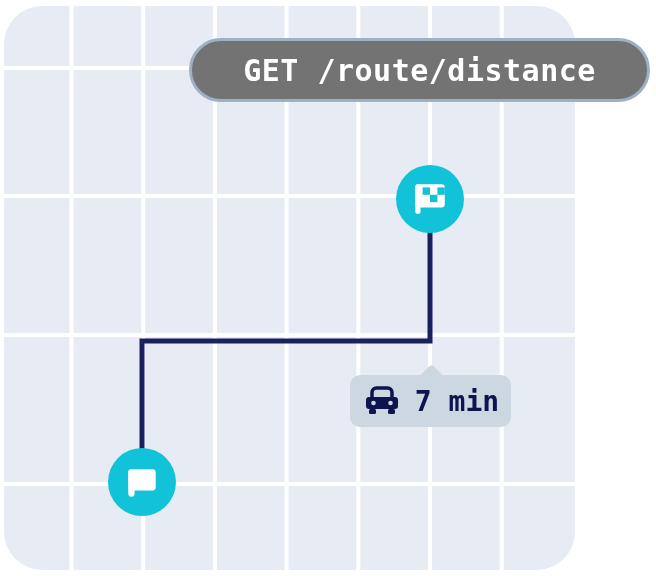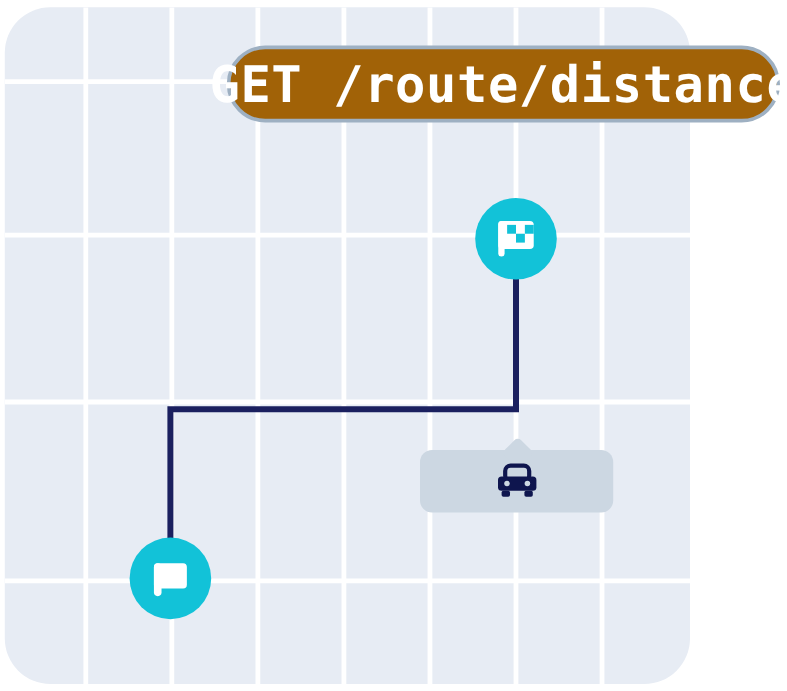--- a/index.html
+++ b/index.html
@@ -27,26 +27,26 @@
     position: absolute; left: 0; top: 0;
     width: 656px; height: 576px;
     pointer-events: none;
   }
 
   
   .endpoint-badge {
     position: absolute;
     left: 189px; top: 38px;
     width: 461px; height: 64px;
-    background: #a16207;
+    background: #737373;
     border: 3px solid #9eb0c2;
     border-radius: 33px;
     display: flex; align-items: center; justify-content: center;
     color: #ffffff;
-    font-size: 42px;
+    font-size: 30px;
     font-weight: bold;
     letter-spacing: 0.5px;
     white-space: pre;
   }
 
   
   .marker {
     position: absolute;
     width: 68px; height: 68px;
     border-radius: 50%;
@@ -128,17 +128,18 @@
 <div class="duration-tooltip">
   <div class="pointer"></div>
   <svg class="car" width="40" height="32" viewBox="0 0 40 32">
     <rect x="10" y="3" width="20" height="13" rx="4.5" fill="none" stroke="#0e154e" stroke-width="3.5"></rect>
     <rect x="4" y="12" width="32" height="12" rx="3" fill="#0e154e"></rect>
     <circle cx="11.5" cy="18" r="2.3" fill="#ccd7e2"></circle>
     <circle cx="28.5" cy="18" r="2.3" fill="#ccd7e2"></circle>
     <rect x="7" y="24" width="7" height="5" rx="1.5" fill="#0e154e"></rect>
     <rect x="26" y="24" width="7" height="5" rx="1.5" fill="#0e154e"></rect>
   </svg>
+  <span class="label">7 min</span>
 </div>
 
 <div class="endpoint-badge">
   <span>GET /route/distance</span>
 </div>
 
 </body></html>

